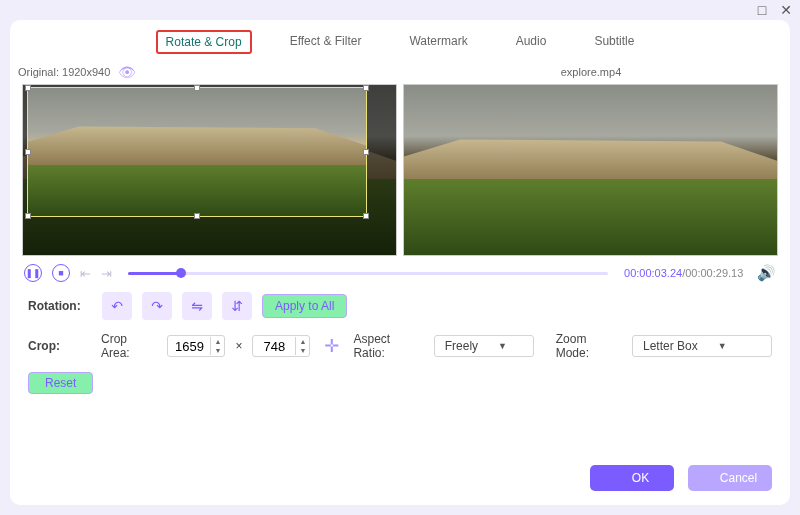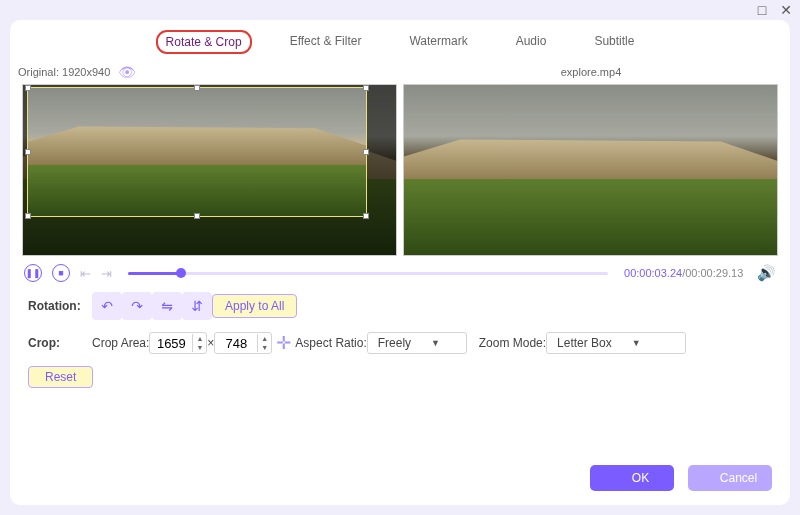--- a/index.html
+++ b/index.html
@@ -2,21 +2,21 @@
 <html><head>
 <meta charset="utf-8">
 <style>
   * { box-sizing: border-box; font-family: -apple-system, "Segoe UI", Arial, sans-serif; }
   body { margin: 0; background: #f0eefb; width: 800px; height: 515px; overflow: hidden; }
   .titlebar { height: 20px; display: flex; justify-content: flex-end; align-items: center; padding: 0 8px; gap: 14px; }
   .titlebar span { font-size: 14px; color: #555; cursor: pointer; }
   .window { background: #fff; margin: 0 10px 10px; border-radius: 10px; height: 485px; display: flex; flex-direction: column; }
   .tabs { display: flex; justify-content: center; gap: 28px; padding: 10px 0 8px; font-size: 12px; color: #666; }
   .tab { padding: 4px 10px; cursor: pointer; }
-  .tab.active { color: #701a75; border: 2px solid #e53935; border-radius: 11px; padding: 3px 8px; }
+  .tab.active { color: #0f766e; border: 2px solid #e53935; border-radius: 3px; padding: 3px 8px; }
   .info-row { display: flex; align-items: center; font-size: 11px; color: #666; padding: 2px 8px 4px; }
   .info-left { display: flex; align-items: center; gap: 8px; flex: 1; }
   .eye { color: #b49dff; font-size: 14px; }
   .info-center { flex: 1; text-align: center; }
   .info-right { flex: 1; text-align: right; }
   .previews { display: flex; gap: 6px; padding: 0 12px; }
   .preview { flex: 1; height: 172px; background: linear-gradient(180deg,#8a8d86 0%, #a7a9a0 30%, #54472f 45%, #6e7d3a 70%, #3a4d1d 100%); position: relative; border: 1px solid #ccc; overflow: hidden; }
   .cliff { position:absolute; top:32%; left:0; right:0; height:25%; background: linear-gradient(180deg,#c7b790,#8f7b50); clip-path: polygon(0 40%, 15% 0, 85% 5%, 100% 50%, 100% 100%, 0 100%); }
   .grass { position:absolute; bottom:0; left:0; right:0; height:45%; background: linear-gradient(180deg,#5e7e2d,#2f4a14); }
   .dim-overlay { position:absolute; inset:0; background: rgba(0,0,0,0.55); }
@@ -30,24 +30,24 @@
   .h-bl{bottom:-3px;left:-3px}.h-bm{bottom:-3px;left:50%;margin-left:-3px}.h-br{bottom:-3px;right:-3px}
   .controls { display:flex; align-items:center; gap:10px; padding: 8px 14px 4px; }
   .ctrl-btn { width:18px; height:18px; border:1.5px solid #7b5cff; border-radius:50%; display:flex; align-items:center; justify-content:center; color:#7b5cff; font-size:9px; cursor:pointer; }
   .gray { color:#c4c0d8; font-size:13px; }
   .seek { flex:1; height:3px; background:#e4ddff; border-radius:2px; position:relative; margin: 0 6px; }
   .seek .fill { position:absolute; left:0; top:0; height:100%; width:11%; background:#7b5cff; border-radius:2px; }
   .seek .thumb { position:absolute; left:11%; top:50%; width:10px; height:10px; background:#7b5cff; border-radius:50%; transform:translate(-50%,-50%); }
   .time { font-size:11px; }
   .time .cur { color:#7b5cff; }
   .time .tot { color:#888; }
-  .row { display:flex; align-items:center; padding: 6px 18px; font-size:12px; color:#444; }
+  .row { display:flex; align-items:center; gap:10px; padding: 6px 18px; font-size:12px; color:#444; }
   .row-label { width:64px; font-weight:600; }
   .icon-btn { width:30px; height:28px; background:#eee7ff; border-radius:4px; display:flex; align-items:center; justify-content:center; color:#7b5cff; cursor:pointer; font-size:14px; }
-  .apply-btn, .reset-btn { border:1px solid #b8a6ff; color:#7b5cff; background:#fef9c3; border-radius:4px; padding:4px 12px; font-size:12px; cursor:pointer; }
+  .apply-btn, .reset-btn { border:1px solid #b8a6ff; color:#7b5cff; background:#86efac; border-radius:4px; padding:4px 12px; font-size:12px; cursor:pointer; }
   .reset-btn { padding:3px 16px; }
   .stepper { display:flex; align-items:center; border:1px solid #d4d4d8; border-radius:3px; height:22px; }
   .stepper input { width:42px; border:none; text-align:center; font-size:13px; outline:none; }
   .stepper .arrows { display:flex; flex-direction:column; border-left:1px solid #d4d4d8; }
   .stepper .arrows span { font-size:7px; color:#666; padding:0 3px; line-height:9px; cursor:pointer; }
   .center-icon { color:#a894ff; font-size:18px; margin:0 4px; cursor:pointer; }
   .select { border:1px solid #d4d4d8; border-radius:3px; height:22px; display:flex; align-items:center; padding:0 6px 0 10px; font-size:12px; color:#444; cursor:pointer; gap:20px; }
   .select.small{min-width:100px}.select.med{min-width:140px}
   .select .caret{color:#555;font-size:9px}
   .footer { margin-top:auto; display:flex; justify-content:flex-end; gap:14px; padding:10px 18px 14px; }

